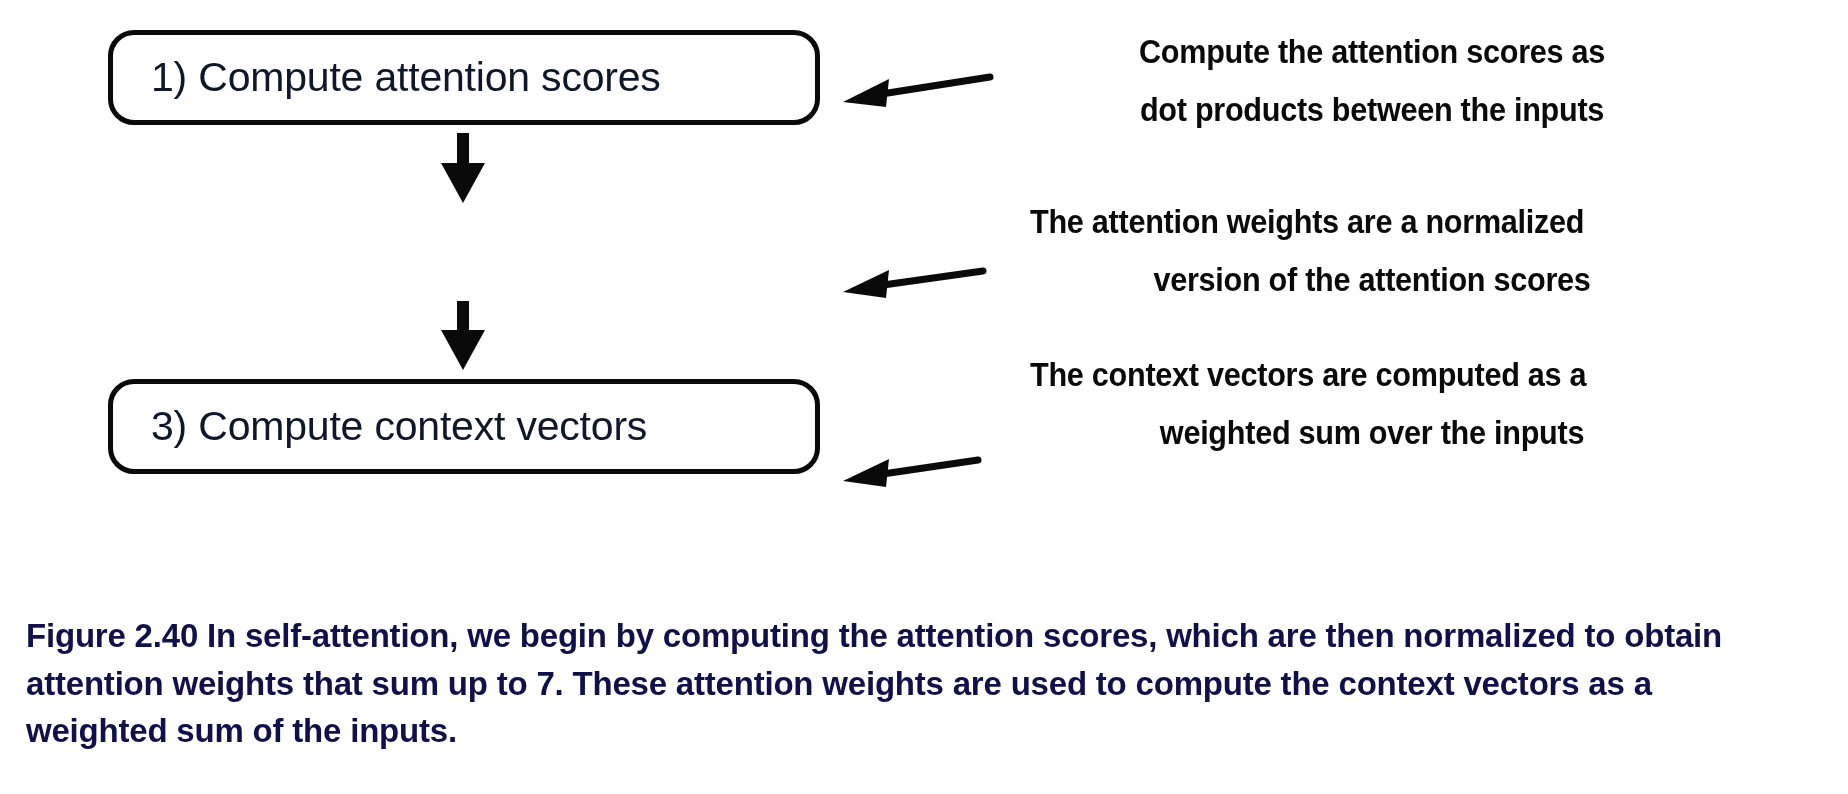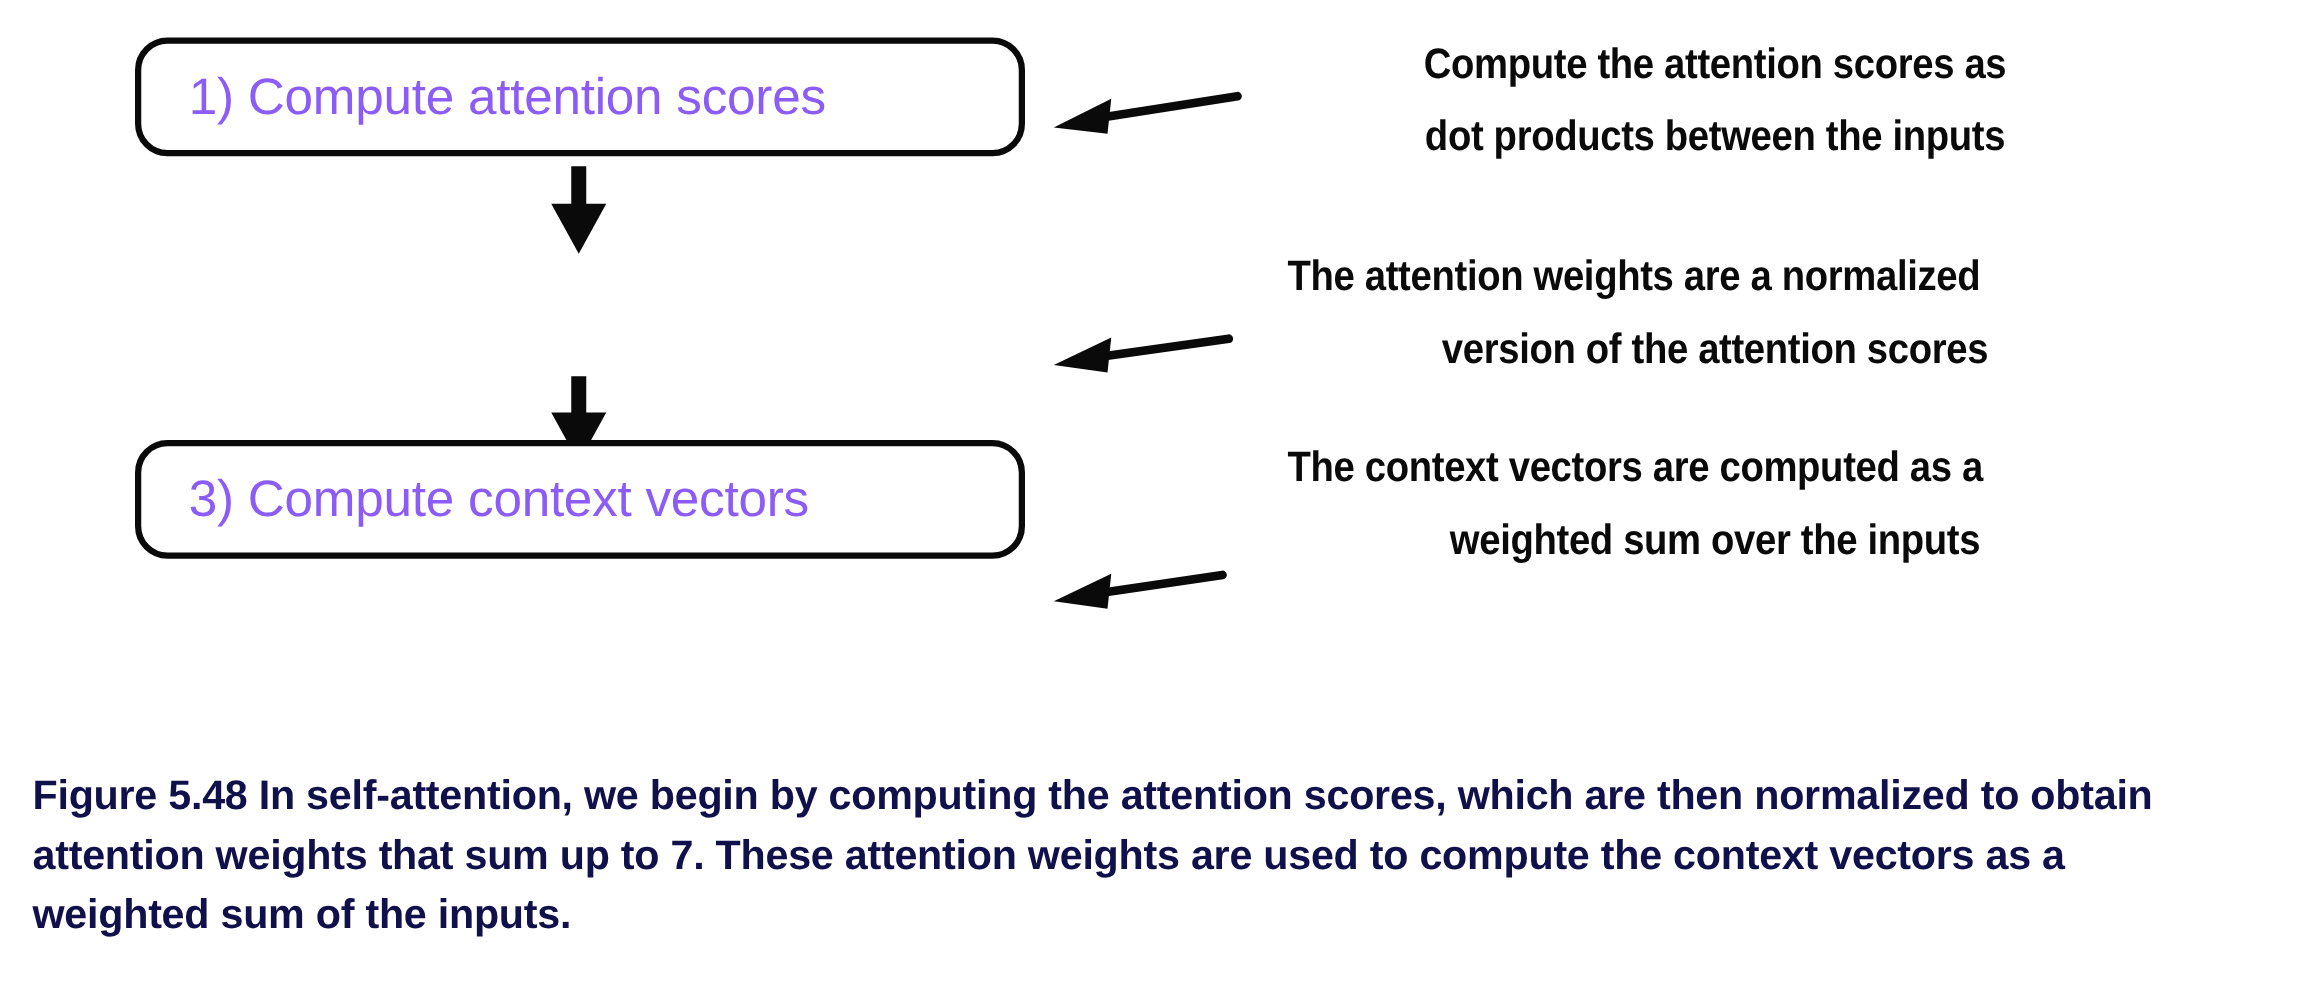--- a/index.html
+++ b/index.html
@@ -35,28 +35,28 @@
     border-radius: 26px;
     background: #ffffff;
     display: flex;
     align-items: center;
     padding-left: 38px;
   }
   .step-box .step-label {
     font-family: "Liberation Sans", sans-serif;
     font-size: 41px;
     font-weight: 400;
-    color: #8b5cf6;
+    color: #0f172a;
     letter-spacing: -0.2px;
     white-space: nowrap;
   }
 
   #box-1 { top: 30px; }
   #box-2 { top: 198px; }
-  #box-3 { top: 352px; }
+  #box-3 { top: 379px; }
 
   
   .down-arrow {
     position: absolute;
     left: 0;
     top: 0;
     width: 1848px;
     height: 560px;
     pointer-events: none;
   }
@@ -147,16 +147,16 @@
     <span class="ann-line left">The attention weights are a normalized</span>
     <span class="ann-line ctr">version of the attention scores</span>
   </div>
   <div class="annotation" id="ann-3">
     <span class="ann-line left">The context vectors are computed as a</span>
     <span class="ann-line ctr">weighted sum over the inputs</span>
   </div>
 </div>
 
 <div id="caption">
-  <span class="cap-line">Figure 5.48 In self-attention, we begin by computing the attention scores, which are then normalized to obtain</span>
+  <span class="cap-line">Figure 2.40 In self-attention, we begin by computing the attention scores, which are then normalized to obtain</span>
   <span class="cap-line">attention weights that sum up to 7. These attention weights are used to compute the context vectors as a</span>
   <span class="cap-line">weighted sum of the inputs.</span>
 </div>
 
 </body></html>

